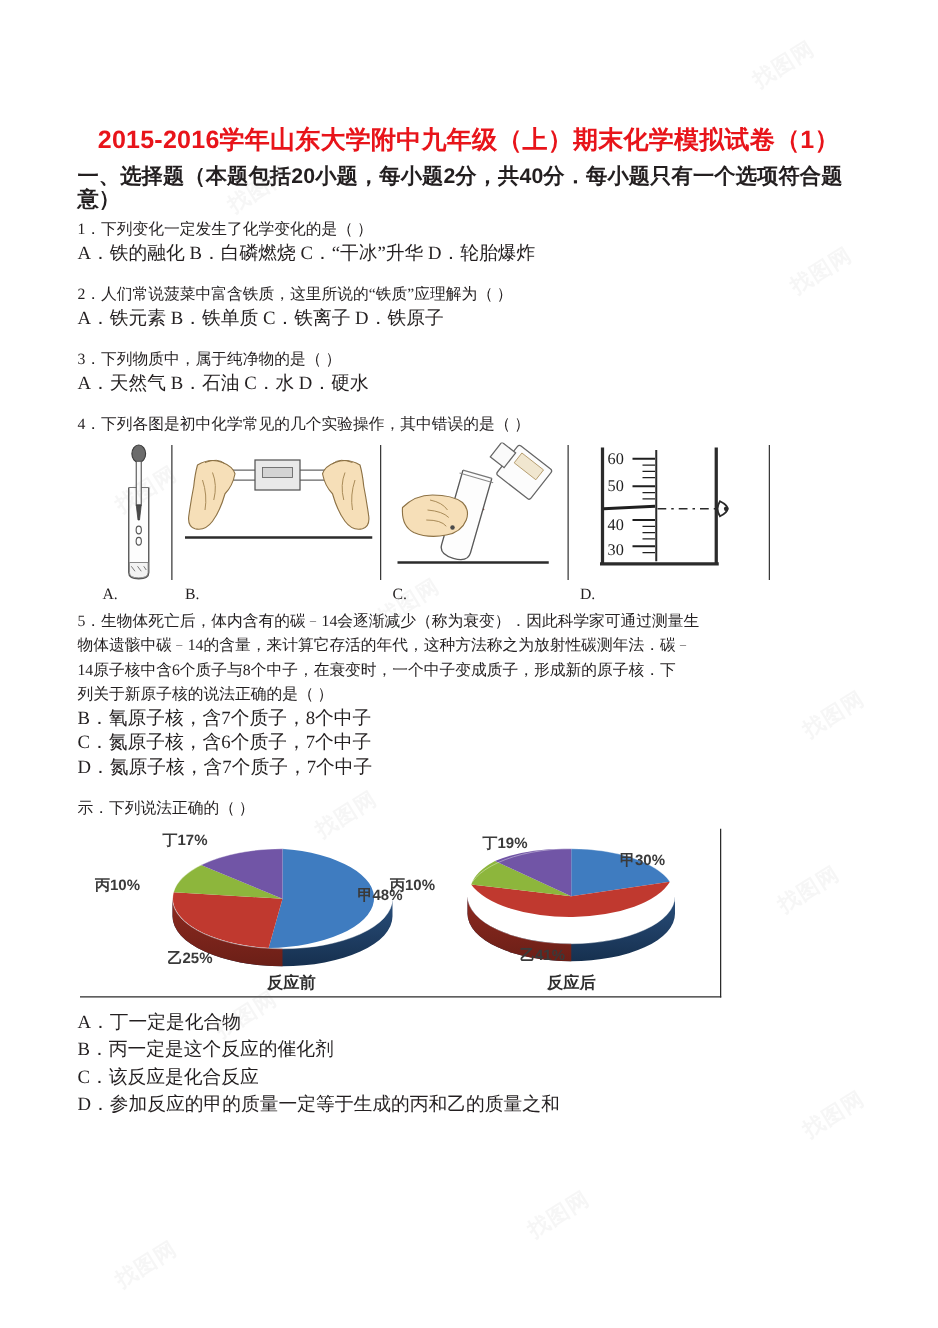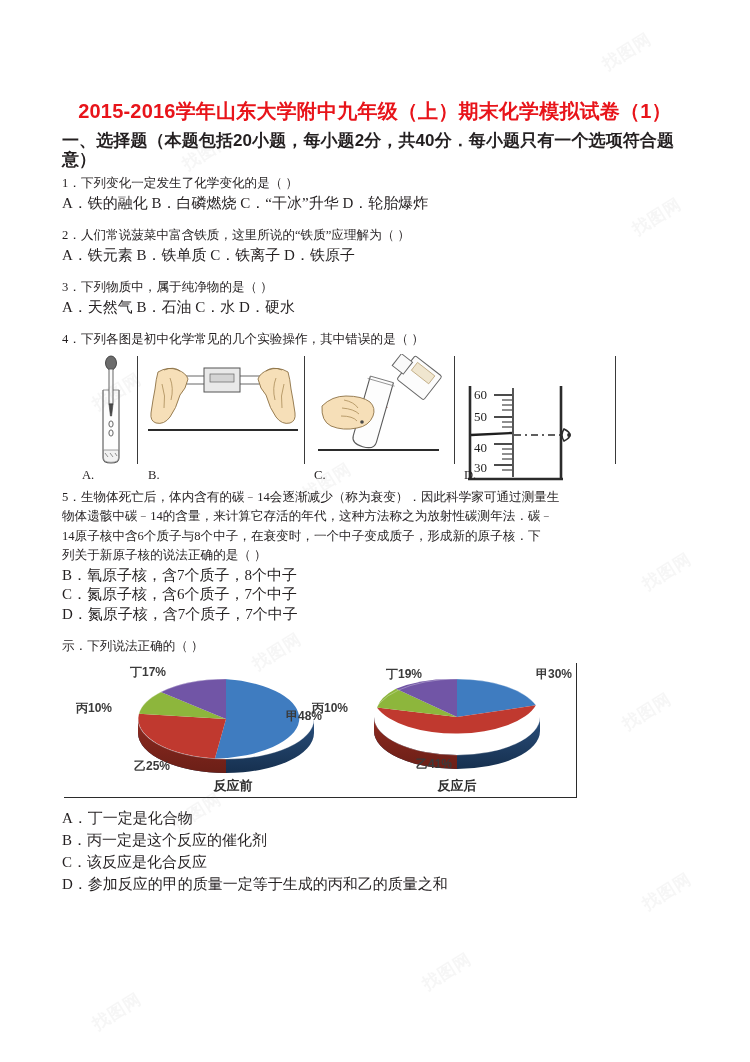--- a/index.html
+++ b/index.html
@@ -272,21 +272,21 @@
             <path d="M30 46 q10 2 14 8" fill="none" stroke="#a98b58" stroke-width="0.8"></path>
             <path d="M28 54 q12 1 17 6" fill="none" stroke="#a98b58" stroke-width="0.8"></path>
             <path d="M27 62 q12 0 16 5" fill="none" stroke="#a98b58" stroke-width="0.8"></path>
             <circle cx="48" cy="68" r="1.8" fill="#4a4a4a"></circle>
 
             <line x1="4" y1="96" x2="125" y2="96" stroke="#2b2b2b" stroke-width="2"></line>
           </svg>
         </div>
         <div class="caption" style="left:252px;">C.</div>
 
-        <div class="cell" style="left:394px; width:145px;margin-top:28px;">
+        <div class="cell" style="left:406px; width:145px;">
           <svg width="145" height="112" viewBox="0 0 145 112">
 
             <line x1="14" y1="4" x2="14" y2="98" stroke="#2b2b2b" stroke-width="2.6"></line>
             <line x1="105" y1="4" x2="105" y2="98" stroke="#2b2b2b" stroke-width="2.6"></line>
             <line x1="12" y1="97" x2="107" y2="97" stroke="#2b2b2b" stroke-width="2.6"></line>
 
             <line x1="57" y1="6" x2="57" y2="95" stroke="#2b2b2b" stroke-width="1.6"></line>
 
             <text x="18" y="17" font-family="Liberation Serif, serif" font-size="13" fill="#1f1f1f">60</text>
             <line x1="38" y1="13" x2="56" y2="13" stroke="#1f1f1f" stroke-width="1.6"></line>
@@ -390,21 +390,21 @@
             <path d="M95 50 L95 12 A83 38 0 0 1 173.9 38.3 Z" fill="#3f7cc0"></path>
 
             <path d="M95 50 L173.9 38.3 A83 38 0 0 1 14.9 40.6 Z" fill="#c0392f"></path>
 
             <path d="M95 50 L14.9 40.6 A83 38 0 0 1 34.0 21.8 Z" fill="#8db63c"></path>
 
             <path d="M95 50 L34.0 21.8 A83 38 0 0 1 95 12 Z" fill="#7155a6"></path>
             <ellipse cx="95" cy="50" rx="83" ry="38" fill="none" stroke="#ffffff" stroke-width="0.6" opacity="0.5"></ellipse>
           </svg>
 
-          <div class="pie-label" style="left:164px; top:2px;margin-left:40px;">甲30%</div>
+          <div class="pie-label" style="left:164px; top:16px;">甲30%</div>
           <div class="pie-label" style="left:84px;  top:92px;">乙41%</div>
           <div class="pie-label" style="left:-20px; top:36px;">丙10%</div>
           <div class="pie-label" style="left:54px;  top:2px;">丁19%</div>
           <div class="pie-caption">反应后</div>
         </div>
       </div>
 
       <div class="q6-opts opt-block">
         <span class="opt-line">A．丁一定是化合物</span>
         <span class="opt-line">B．丙一定是这个反应的催化剂</span>

